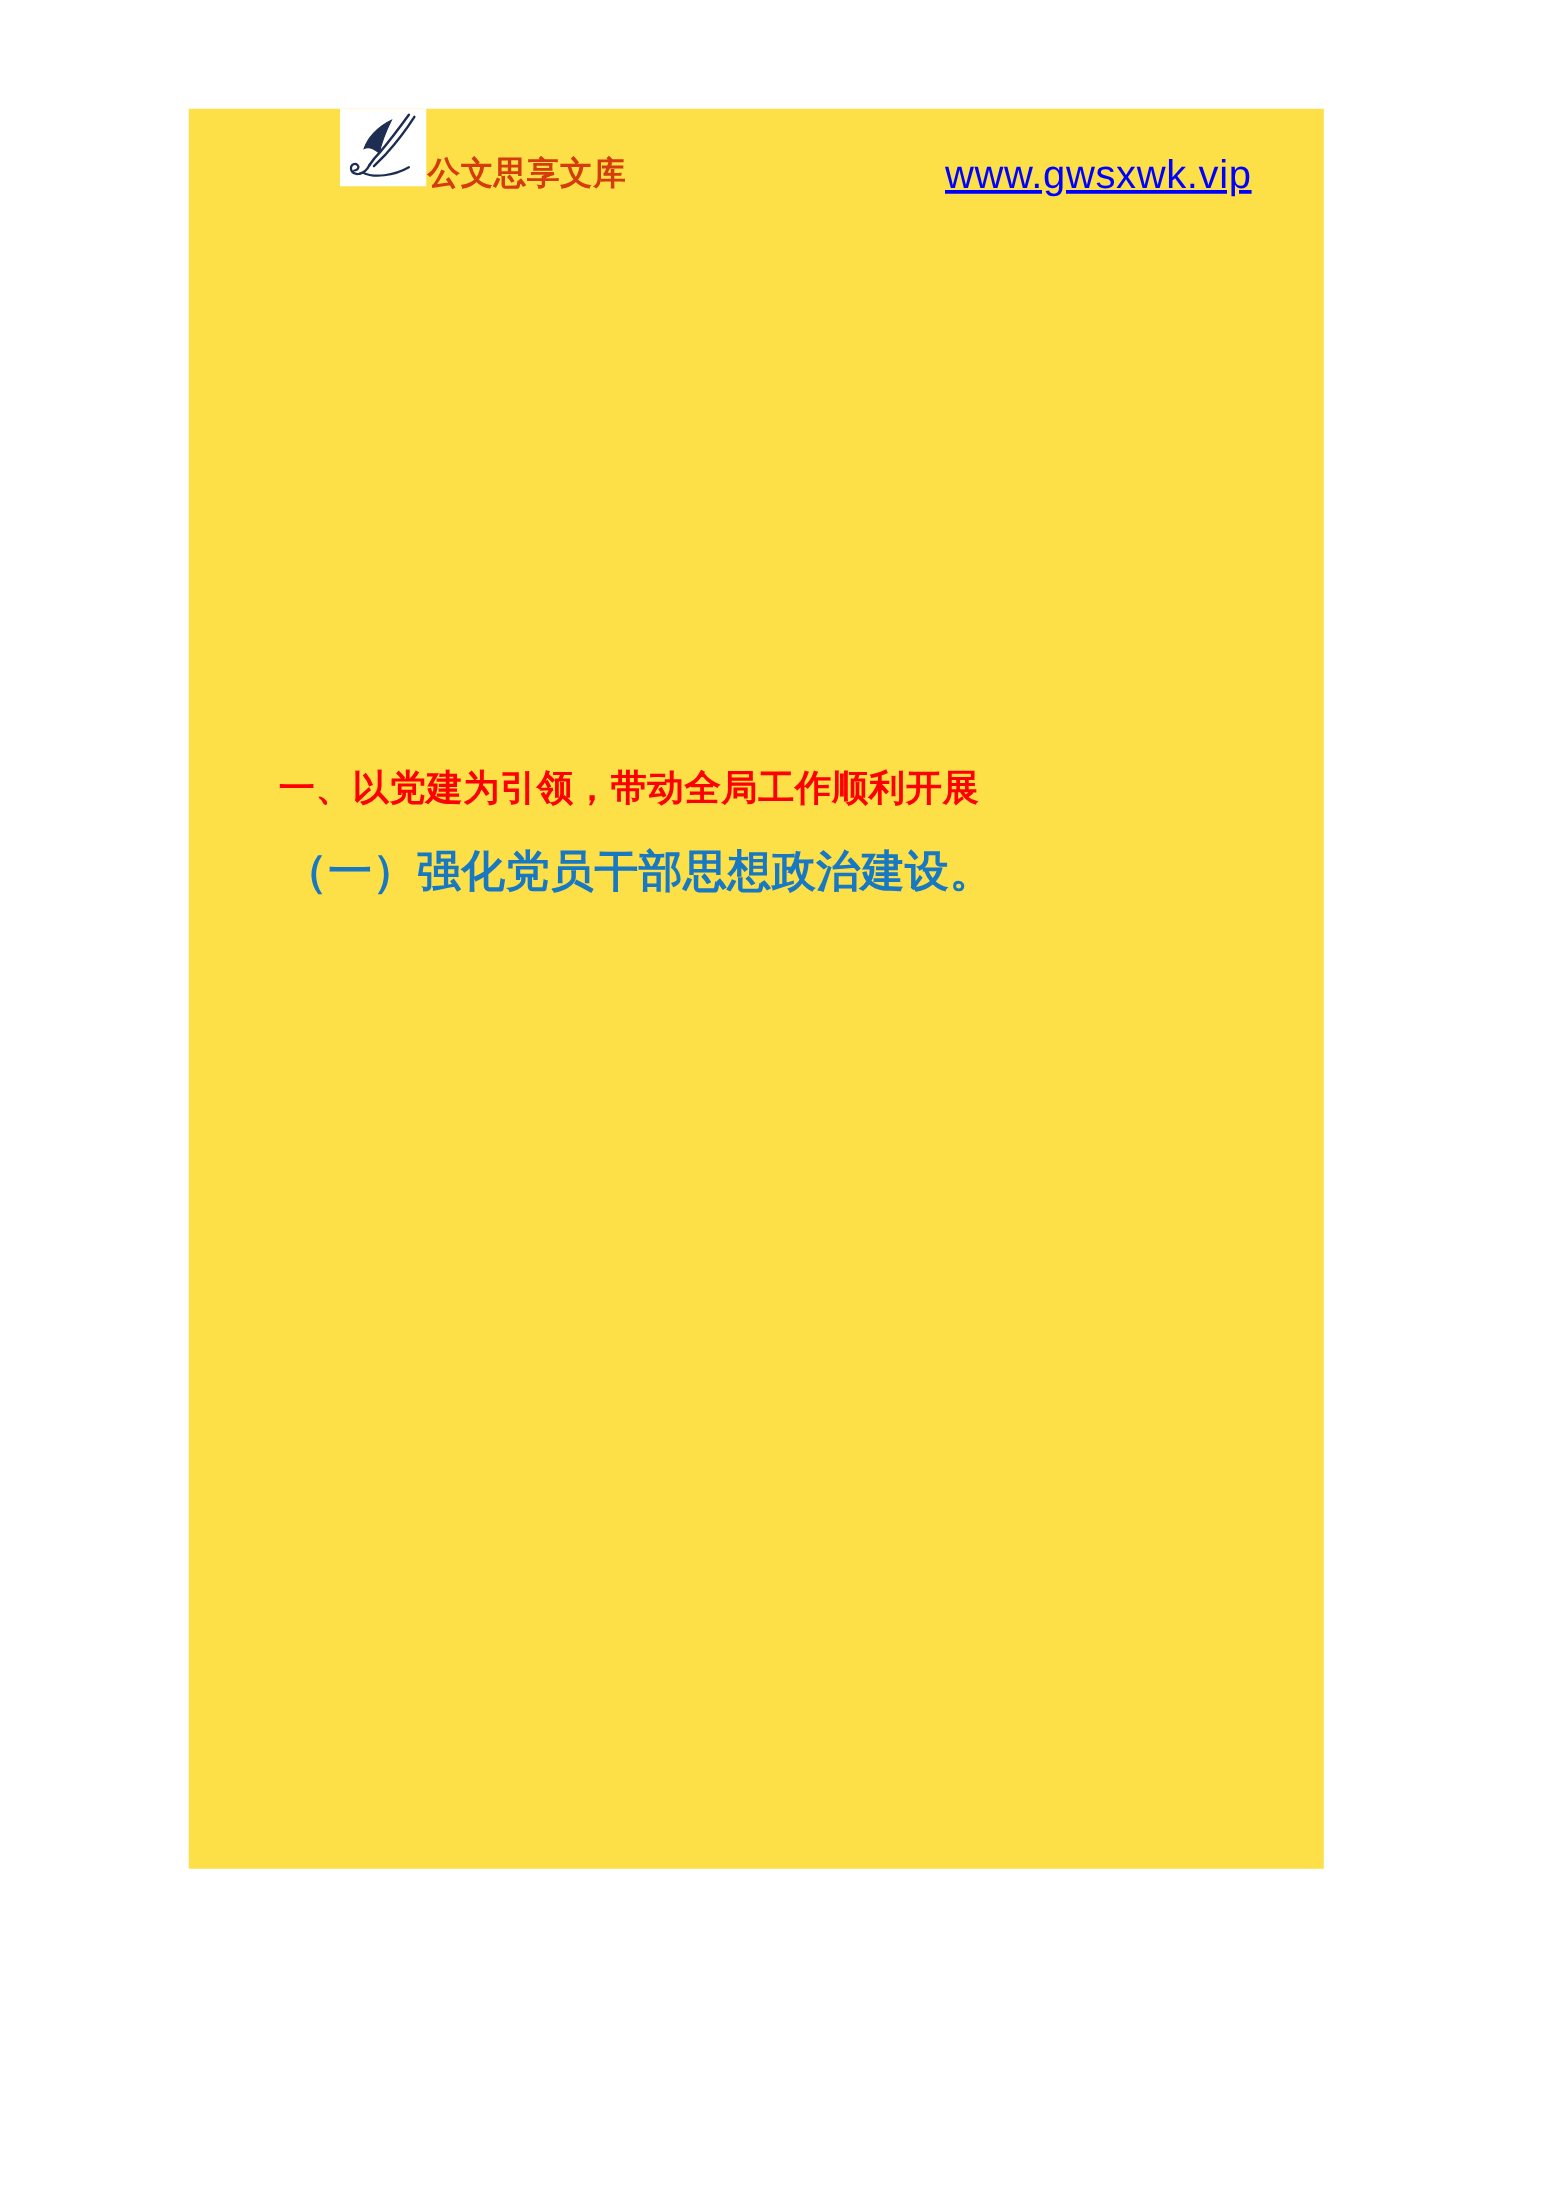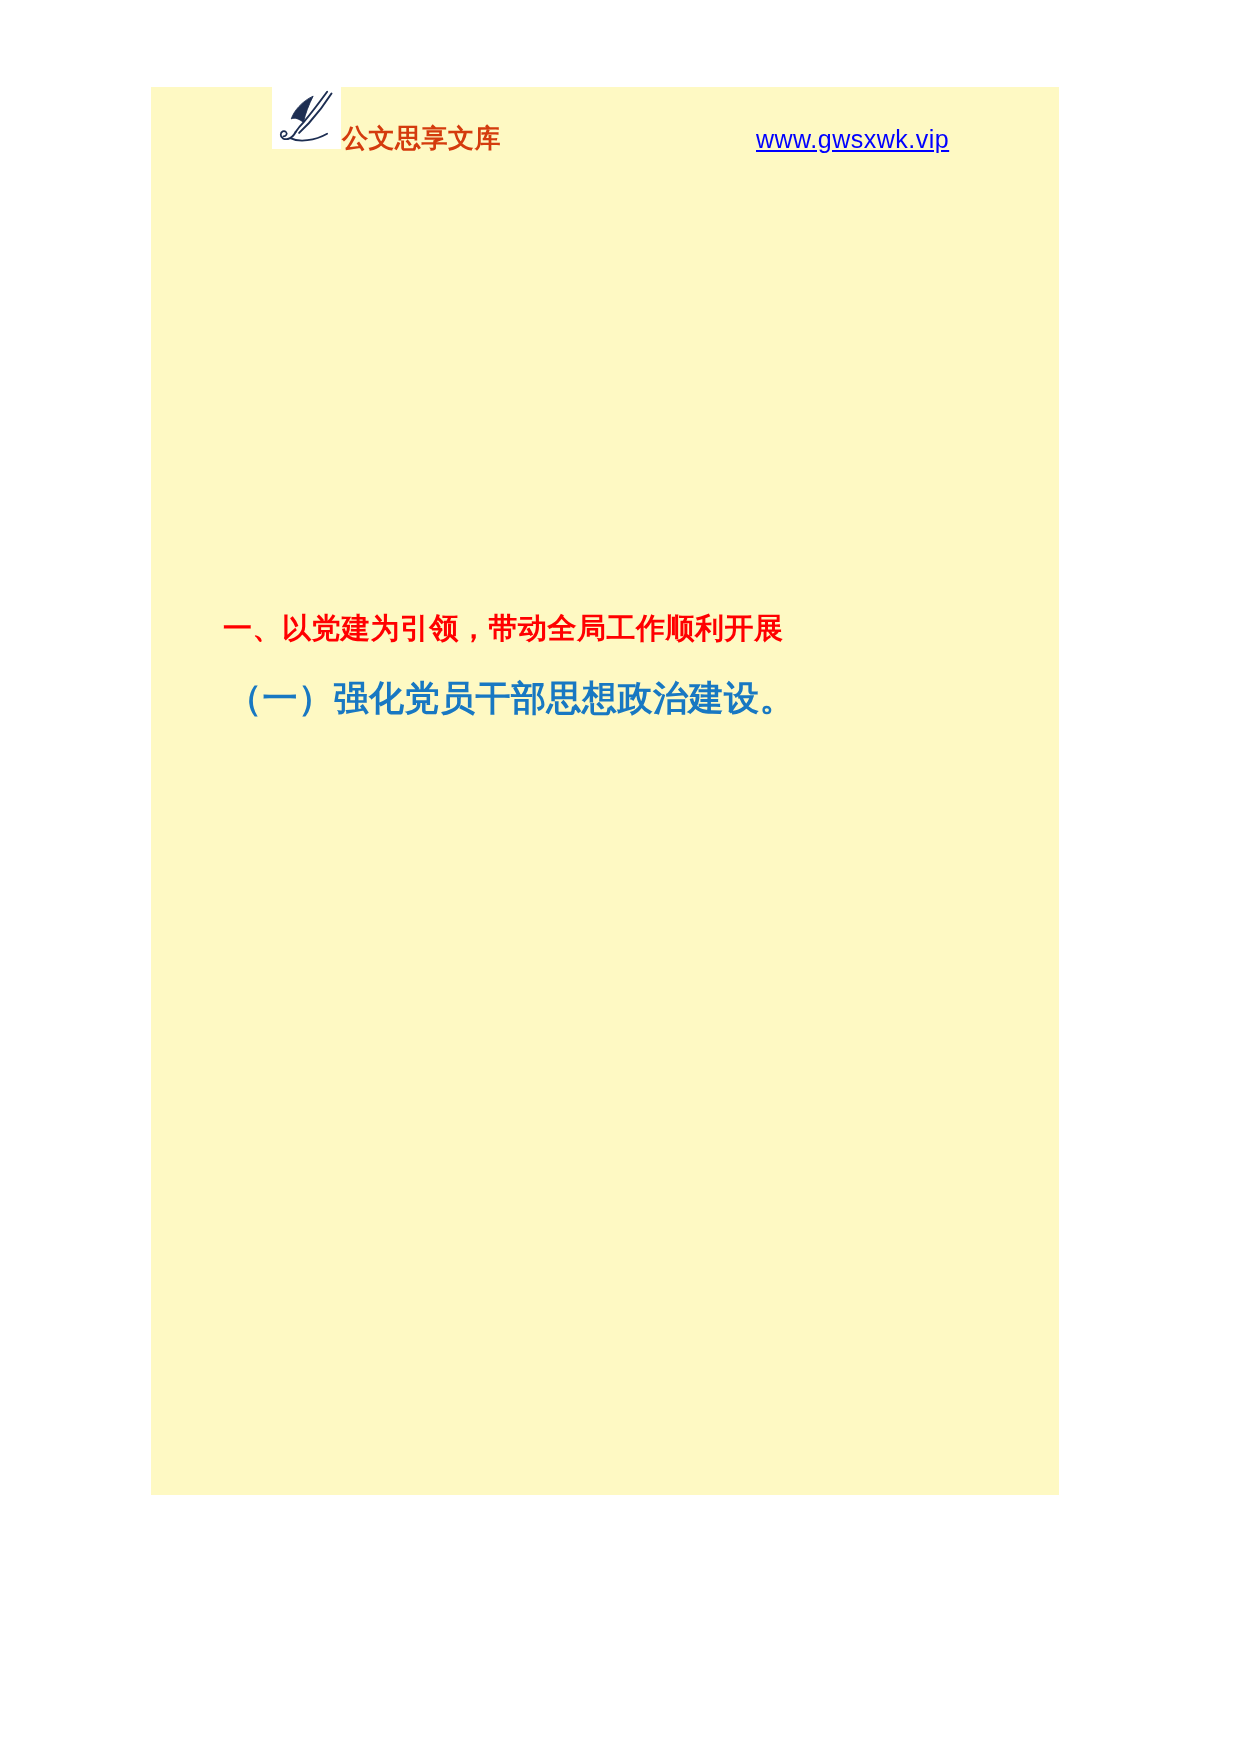--- a/index.html
+++ b/index.html
@@ -13,21 +13,21 @@
     position: relative;
     overflow: hidden;
     font-family: "Liberation Sans", sans-serif;
   }
   .doc-canvas {
     position: absolute;
     left: 151px;
     top: 87px;
     width: 908px;
     height: 1408px;
-    background: #fef9c3;
+    background: #fde047;
   }
   .logo-box {
     position: absolute;
     left: 121px;
     top: 0;
     width: 69px;
     height: 62px;
     background: #ffffff;
     display: flex;
     align-items: center;
@@ -46,38 +46,37 @@
     line-height: 30px;
     font-weight: bold;
     color: #d43b0d;
     white-space: nowrap;
     letter-spacing: 0.5px;
   }
   .site-link {
     position: absolute;
     left: 605px;
     top: 38px;
-    font-size: 25px;
+    font-size: 32px;
     line-height: 28px;
     color: #0000ff;
     text-decoration: underline;
     white-space: nowrap;
     letter-spacing: 0.5px;
   }
   .heading-1 {
     position: absolute;
     left: 72px;
     top: 527px;
     font-size: 29px;
     line-height: 34px;
     font-weight: bold;
     color: #ff0000;
     white-space: nowrap;
     letter-spacing: 0.5px;
-    font-family: Liberation Mono, monospace;
   }
   .subheading {
     position: absolute;
     left: 76px;
     font-size: 35px;
     line-height: 34px;
     font-weight: bold;
     color: #1878c2;
     white-space: nowrap;
     letter-spacing: 0.5px;

